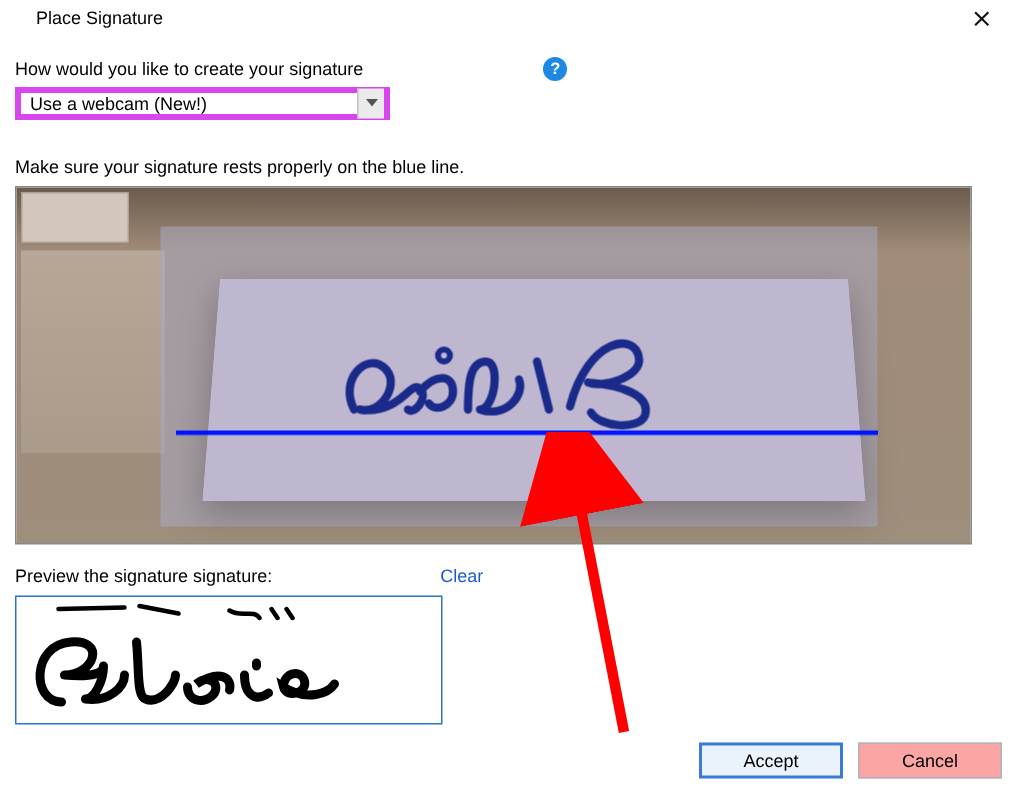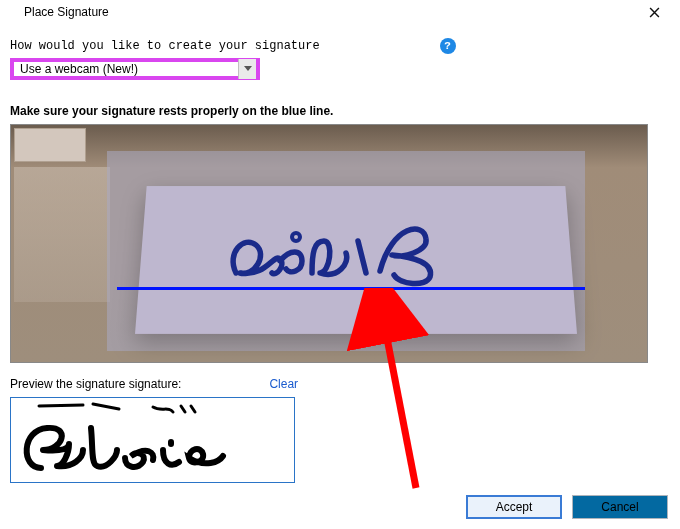--- a/index.html
+++ b/index.html
@@ -16,21 +16,20 @@
   .titlebar {
     display: flex; align-items: center; justify-content: space-between;
     padding: 0 4px 0 24px; height: 24px;
   }
   .titlebar .title { font-size: 12px; }
   .titlebar .close { width: 44px; height: 22px; display:flex; align-items:center; justify-content:center; }
   .titlebar .close svg { width: 11px; height: 11px; }
   .row-method {
     display: flex; align-items: center;
     margin: 14px 0 4px 10px;
-    font-family: Liberation Mono, monospace;
   }
   .row-method .label { font-size: 12px; }
   .help {
     width: 16px; height: 16px; border-radius: 50%;
     background: #1e88e5; color: #fff;
     display:flex; align-items:center; justify-content:center;
     font-weight: bold; font-size: 11px;
     margin-left: 120px;
   }
   .dropdown {
@@ -41,21 +40,21 @@
     display: flex; align-items: center; justify-content: space-between;
     padding: 0 0 0 6px;
   }
   .dropdown .dd-btn {
     width: 18px; height: 20px; border-left: 1px solid #c0c0c0;
     background: #eaeaea;
     display: flex; align-items:center; justify-content:center;
   }
   .instr {
     margin: 24px 0 6px 10px;
-    font-size: 12px; font-weight: 700;
+    font-size: 12px; font-weight: 400;
   }
   .webcam {
     margin: 0 10px 0 10px;
     width: 638px; height: 239px;
     border: 1px solid #888; position: relative; overflow: hidden;
     background: linear-gradient(180deg, #6b5c4e 0%, #a08c78 18%, #9e8e7c 100%);
   }
   
   .desk-card {
     position:absolute; left:3px; top:3px; width:72px; height:34px;
@@ -79,37 +78,37 @@
   .sig-on-paper {
     position:absolute; left:205px; top:80px; width:290px; height:90px;
     pointer-events:none;
   }
   .blue-line {
     position:absolute; left:106px; top:162px; width:468px; height:3px;
     background:#0013ff;
   }
   .preview-row { display:flex; align-items:flex-end; margin: 14px 0 4px 10px; }
   .preview-label { font-size:12px; }
-  .clear-link { margin-left: 88px; color:#1a5bce; cursor:pointer; }
+  .clear-link { margin-left: 112px; color:#1a5bce; cursor:pointer; }
   .preview-box {
     margin: 6px 0 0 10px;
     width: 285px; height: 86px;
     border: 1px solid #2a74c7;
     background:#fff;
     position: relative;
   }
   .preview-svg { position:absolute; left:2px; top:2px; width:280px; height:82px; }
   .buttons {
     position:absolute; right: 12px; bottom: 10px;
     display:flex; gap: 10px; padding-left: 20px;
   }
   .btn {
     width: 96px; height: 24px;
     border: 1px solid #aeb4bb;
-    background: #0369a1;
+    background: #fca5a5;
     display:flex; align-items:center; justify-content:center;
     font-size: 12px;
   }
   .btn.accept { border: 2px solid #3a7bd5; background:#eaf2fb; }
   
   .arrow {
     position:absolute; left:330px; top:288px; width:120px; height:210px; z-index: 30;
     pointer-events:none;
   }
 </style>

